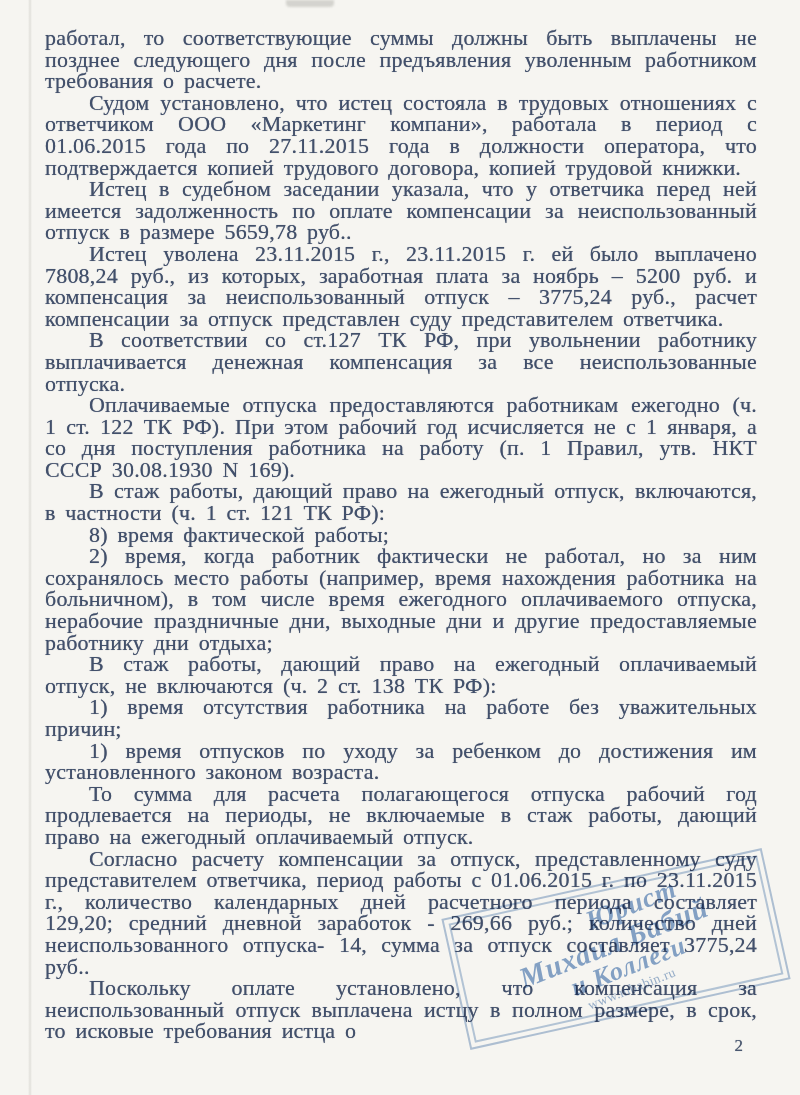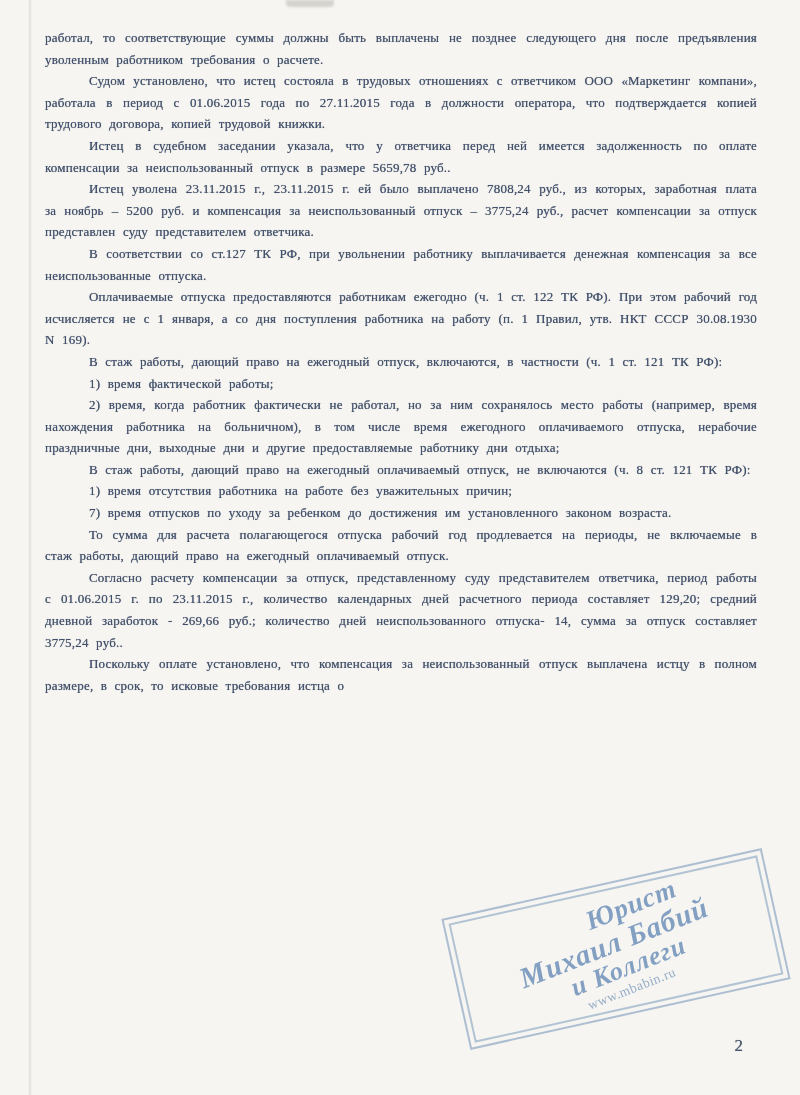--- a/index.html
+++ b/index.html
@@ -35,21 +35,21 @@
     background: rgba(150,148,142,0.35);
     border-radius: 0 0 4px 4px;
     filter: blur(1px);
   }
   .content {
     position: absolute;
     left: 45px;
     top: 27px;
     width: 712px;
     color: #42506b;
-    font-size: 13px;
+    font-size: 22px;
     line-height: 21.6px;
     text-shadow: 0 0 0.7px rgba(62,74,100,0.75);
   }
   .content p {
     margin: 0;
     text-align: justify;
     text-indent: 44px;
     word-spacing: 4px;
     letter-spacing: 0.2px;
   }
@@ -113,25 +113,25 @@
   <div class="top-smudge"></div>
 
   <div class="content" id="paragraphs">
       <p class="no-indent">работал, то соответствующие суммы должны быть выплачены не позднее следующего дня после предъявления уволенным работником требования о расчете.</p>
       <p>Судом установлено, что истец состояла в трудовых отношениях с ответчиком ООО «Маркетинг компани», работала в период с 01.06.2015 года по 27.11.2015 года в должности оператора, что подтверждается копией трудового договора, копией трудовой книжки.</p>
       <p>Истец в судебном заседании указала, что у ответчика перед ней имеется задолженность по оплате компенсации за неиспользованный отпуск в размере 5659,78 руб..</p>
       <p>Истец уволена 23.11.2015 г., 23.11.2015 г. ей было выплачено 7808,24 руб., из которых, заработная плата за ноябрь – 5200 руб. и компенсация за неиспользованный отпуск – 3775,24 руб., расчет компенсации за отпуск представлен суду представителем ответчика.</p>
       <p>В соответствии со ст.127 ТК РФ, при увольнении работнику выплачивается денежная компенсация за все неиспользованные отпуска.</p>
       <p>Оплачиваемые отпуска предоставляются работникам ежегодно (ч. 1 ст. 122 ТК РФ). При этом рабочий год исчисляется не с 1 января, а со дня поступления работника на работу (п. 1 Правил, утв. НКТ СССР 30.08.1930 N 169).</p>
       <p>В стаж работы, дающий право на ежегодный отпуск, включаются, в частности (ч. 1 ст. 121 ТК РФ):</p>
-      <p>1) время фактической работы;</p>
+      <p>8) время фактической работы;</p>
       <p>2) время, когда работник фактически не работал, но за ним сохранялось место работы (например, время нахождения работника на больничном), в том числе время ежегодного оплачиваемого отпуска, нерабочие праздничные дни, выходные дни и другие предоставляемые работнику дни отдыха;</p>
-      <p>В стаж работы, дающий право на ежегодный оплачиваемый отпуск, не включаются (ч. 8 ст. 121 ТК РФ):</p>
+      <p>В стаж работы, дающий право на ежегодный оплачиваемый отпуск, не включаются (ч. 2 ст. 138 ТК РФ):</p>
       <p>1) время отсутствия работника на работе без уважительных причин;</p>
-      <p>7) время отпусков по уходу за ребенком до достижения им установленного законом возраста.</p>
+      <p>1) время отпусков по уходу за ребенком до достижения им установленного законом возраста.</p>
       <p>То сумма для расчета полагающегося отпуска рабочий год продлевается на периоды, не включаемые в стаж работы, дающий право на ежегодный оплачиваемый отпуск.</p>
       <p>Согласно расчету компенсации за отпуск, представленному суду представителем ответчика, период работы с 01.06.2015 г. по 23.11.2015 г., количество календарных дней расчетного периода составляет 129,20; средний дневной заработок - 269,66 руб.; количество дней неиспользованного отпуска- 14, сумма за отпуск составляет 3775,24 руб..</p>
       <p>Поскольку оплате установлено, что компенсация за неиспользованный отпуск выплачена истцу в полном размере, в срок, то исковые требования истца о</p>
     </div>
 
   <div class="stamp">
     <div class="stamp-text">
       <div class="stamp-line1">Юрист</div>
       <div class="stamp-line2">Михаил Бабий</div>
       <div class="stamp-line3">и Коллеги</div>

